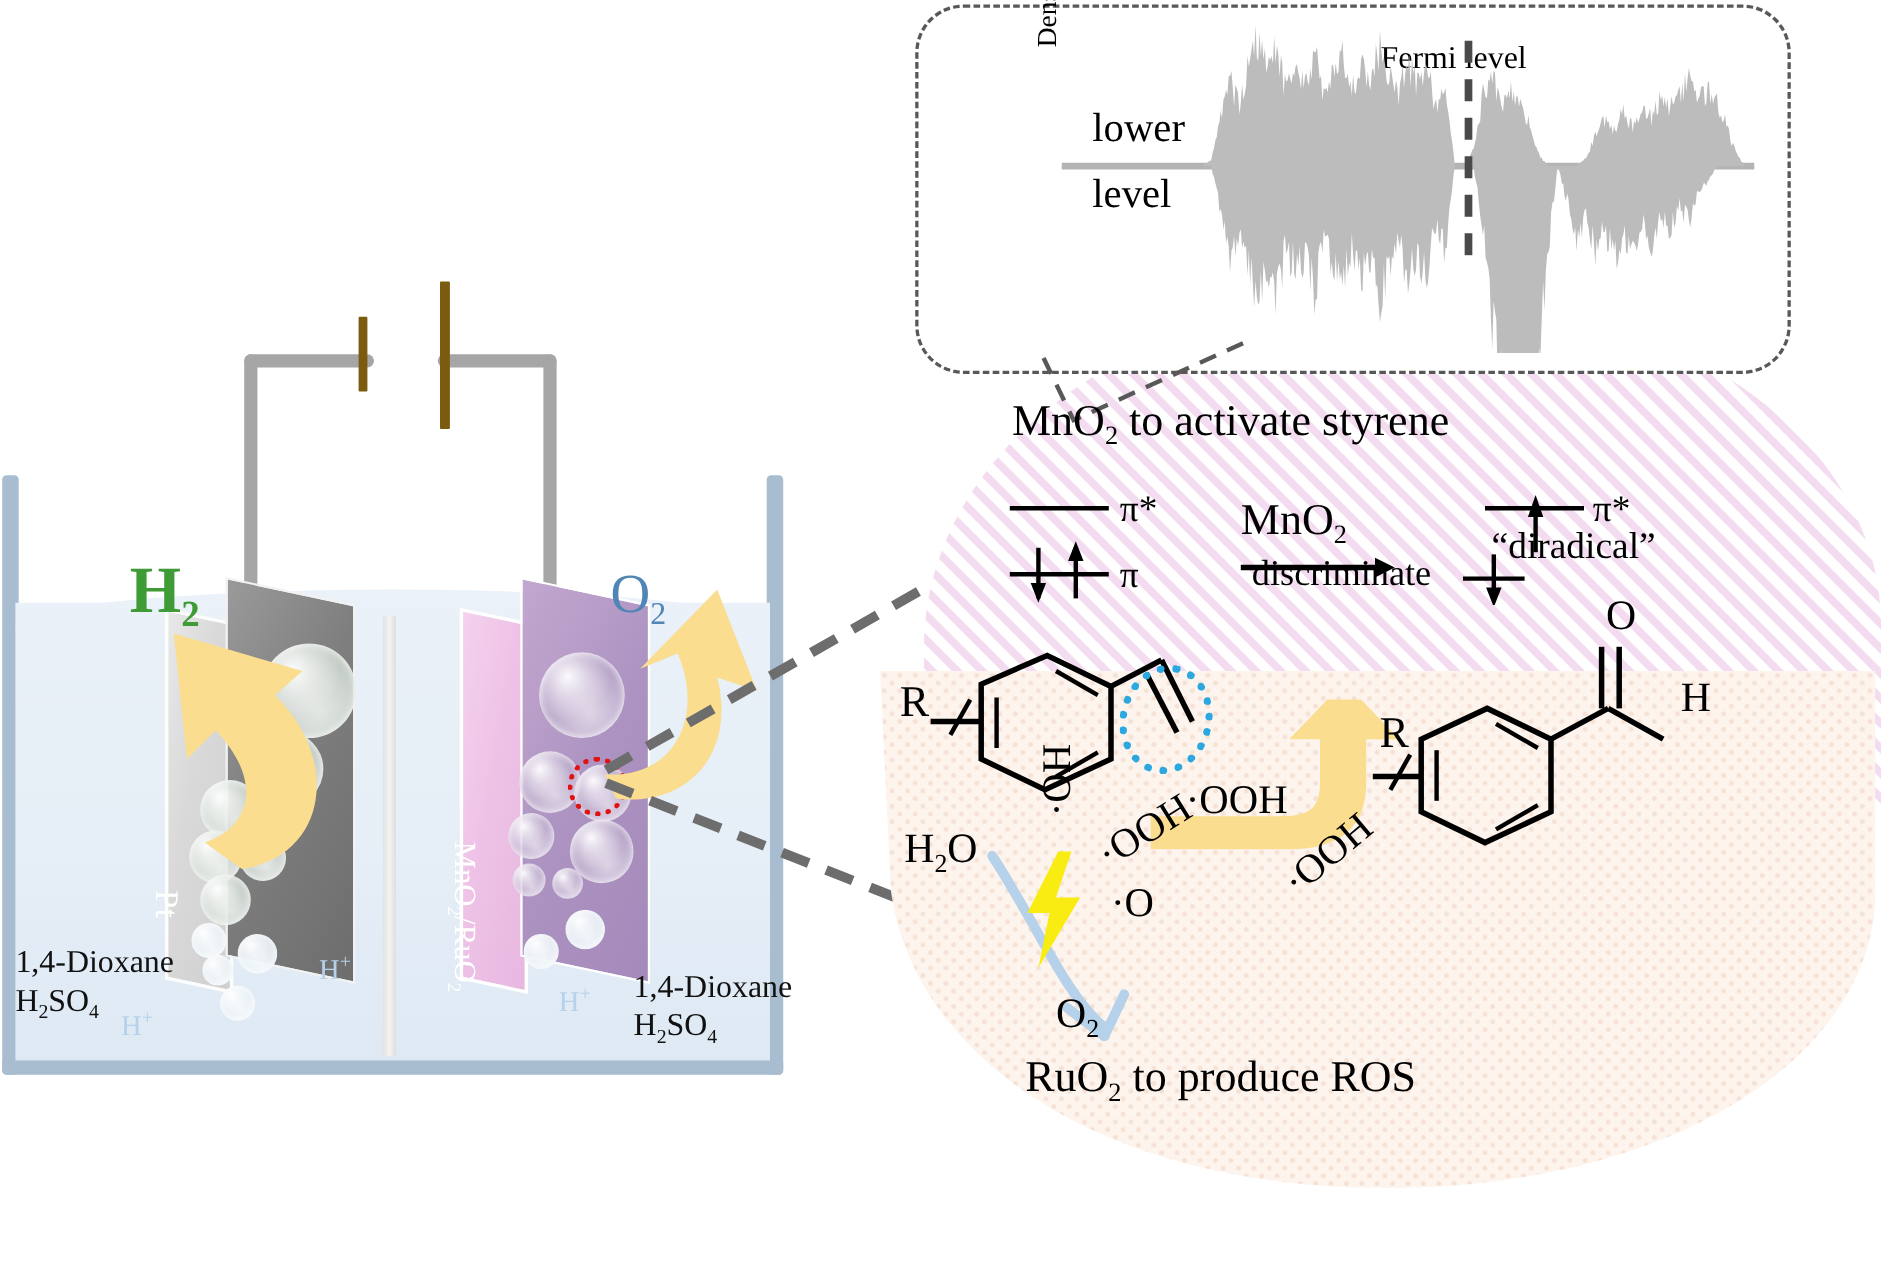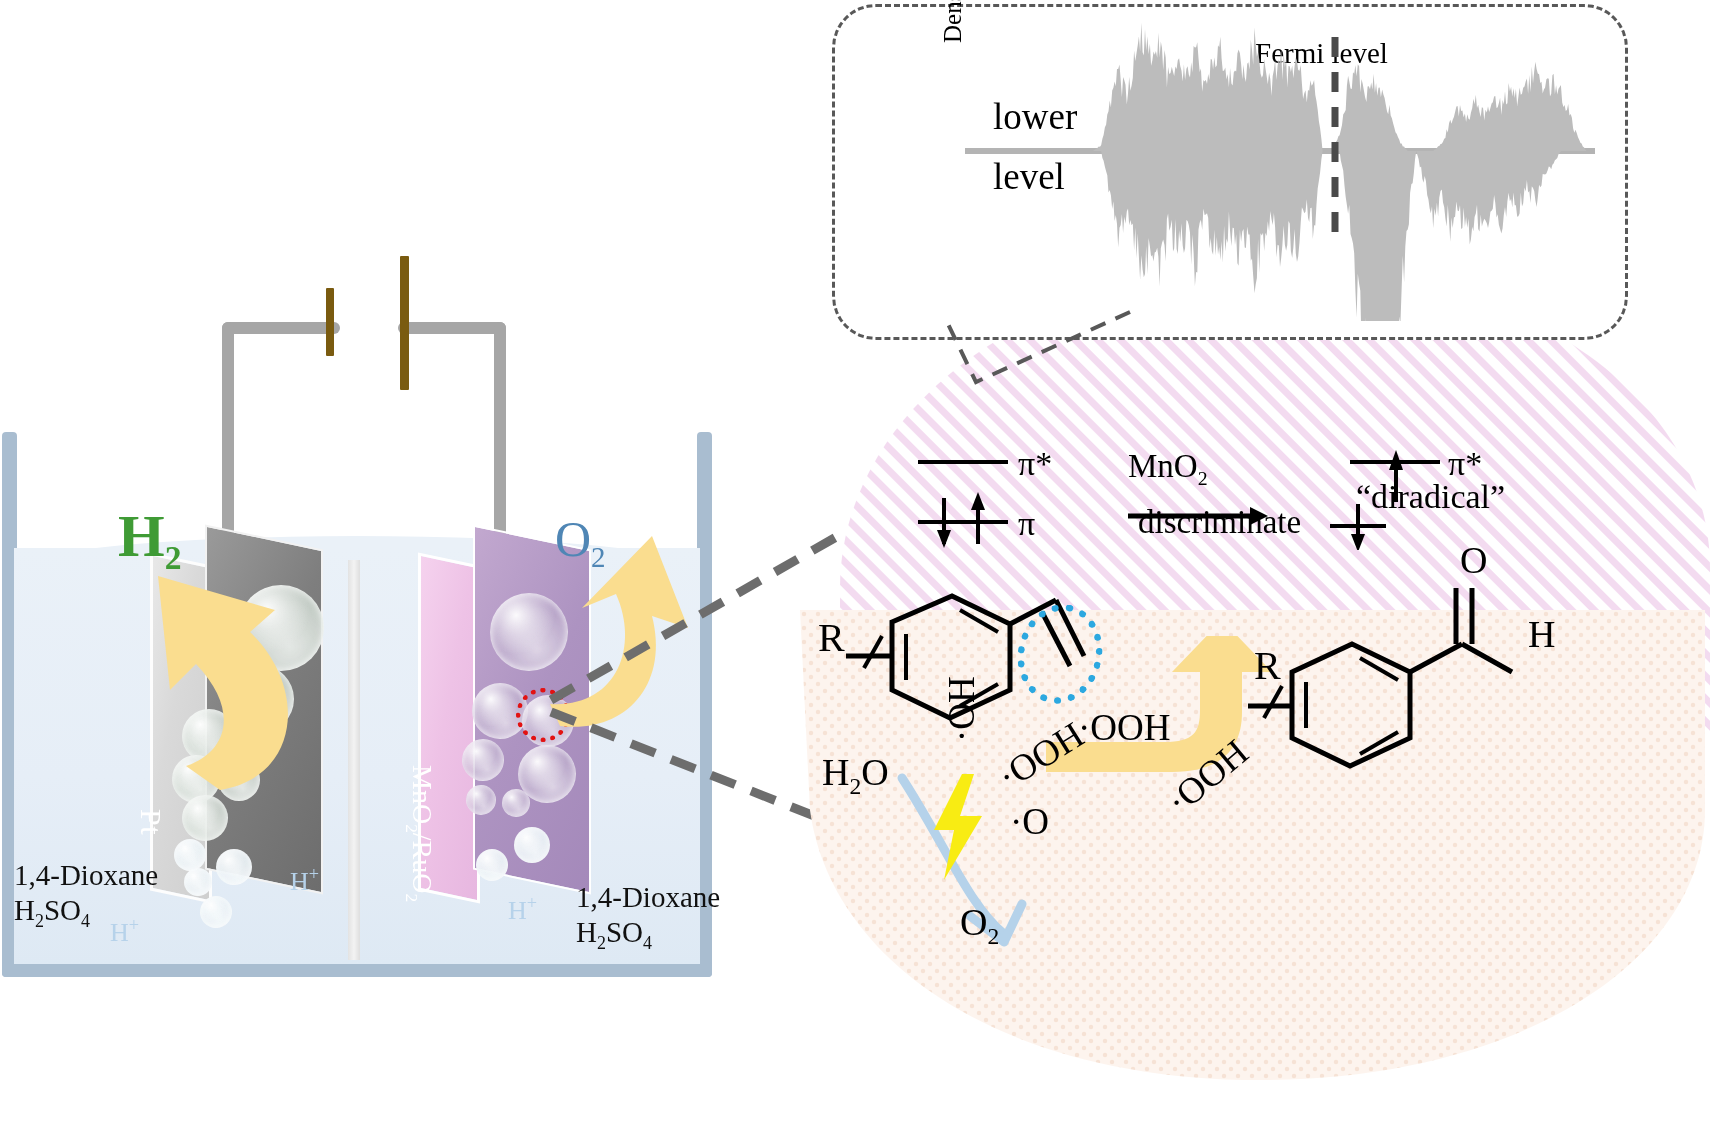--- a/index.html
+++ b/index.html
@@ -215,21 +215,21 @@
   #heading-mno2 sub { font-size: .6em; }
   #heading-ruo2 {
     left: 172px; top: 955px;
     font-size: 40px; white-space: nowrap;
   }
   #heading-ruo2 sub { font-size: .6em; }
 
   
   #orbitals { left: 150px; top: 440px; width: 660px; height: 110px; }
   .orb-label { position: absolute; font-size: 34px; }
-  #arrow-label-top { left: 368px; top: 448px; font-size: 33px; white-space: nowrap; }
+  #arrow-label-top { left: 368px; top: 448px; font-size: 40px; white-space: nowrap; }
   #arrow-label-top sub { font-size: .6em; }
   #arrow-label-bot { left: 378px; top: 504px; font-size: 33px; white-space: nowrap; font-family: Liberation Serif, serif; }
   #diradical { left: 596px; top: 478px; font-size: 34px; white-space: nowrap; }
 
   #r-left  { left: 58px;  top: 614px; font-size: 40px; }
   #r-right { left: 494px; top: 642px; font-size: 40px; }
   #o-atom  { left: 700px; top: 538px; font-size: 38px; }
   #h-atom  { left: 768px; top: 612px; font-size: 38px; }
 
   #h2o-label { left: 62px;  top: 750px; font-size: 38px; }
@@ -385,20 +385,22 @@
       <path id="dos-path" fill="#bcbcbc" stroke="none" d="M 0 130 L 0.0 130.0 L 1.2 130.0 L 2.4 130.0 L 3.6 130.0 L 4.9 130.0 L 6.1 130.0 L 7.3 130.0 L 8.5 130.0 L 9.7 130.0 L 10.9 130.0 L 12.2 130.0 L 13.4 130.0 L 14.6 130.0 L 15.8 130.0 L 17.0 130.0 L 18.2 130.0 L 19.5 130.0 L 20.7 130.0 L 21.9 130.0 L 23.1 130.0 L 24.3 130.0 L 25.5 130.0 L 26.8 130.0 L 28.0 130.0 L 29.2 130.0 L 30.4 130.0 L 31.6 130.0 L 32.8 130.0 L 34.1 130.0 L 35.3 130.0 L 36.5 130.0 L 37.7 130.0 L 38.9 130.0 L 40.1 130.0 L 41.4 130.0 L 42.6 130.0 L 43.8 130.0 L 45.0 130.0 L 46.2 130.0 L 47.4 130.0 L 48.6 130.0 L 49.9 130.0 L 51.1 130.0 L 52.3 130.0 L 53.5 130.0 L 54.7 130.0 L 55.9 130.0 L 57.2 130.0 L 58.4 130.0 L 59.6 130.0 L 60.8 130.0 L 62.0 130.0 L 63.2 130.0 L 64.5 130.0 L 65.7 130.0 L 66.9 130.0 L 68.1 130.0 L 69.3 130.0 L 70.5 130.0 L 71.8 130.0 L 73.0 130.0 L 74.2 130.0 L 75.4 130.0 L 76.6 130.0 L 77.8 130.0 L 79.1 130.0 L 80.3 130.0 L 81.5 130.0 L 82.7 130.0 L 83.9 130.0 L 85.1 130.0 L 86.4 130.0 L 87.6 130.0 L 88.8 130.0 L 90.0 130.0 L 91.2 130.0 L 92.4 130.0 L 93.6 130.0 L 94.9 130.0 L 96.1 130.0 L 97.3 130.0 L 98.5 130.0 L 99.7 130.0 L 100.9 130.0 L 102.2 130.0 L 103.4 130.0 L 104.6 130.0 L 105.8 130.0 L 107.0 130.0 L 108.2 130.0 L 109.5 130.0 L 110.7 130.0 L 111.9 130.0 L 113.1 130.0 L 114.3 130.0 L 115.5 130.0 L 116.8 130.0 L 118.0 130.0 L 119.2 130.0 L 120.4 130.0 L 121.6 130.0 L 122.8 130.0 L 124.1 130.0 L 125.3 130.0 L 126.5 130.0 L 127.7 130.0 L 128.9 129.2 L 130.1 128.6 L 131.4 127.7 L 132.6 126.8 L 133.8 125.6 L 135.0 125.7 L 136.2 124.1 L 137.4 117.7 L 138.6 114.1 L 139.9 106.2 L 141.1 103.7 L 142.3 93.6 L 143.5 90.3 L 144.7 79.4 L 145.9 86.5 L 147.2 69.4 L 148.4 66.7 L 149.6 60.6 L 150.8 65.2 L 152.0 48.1 L 153.2 48.1 L 154.5 43.4 L 155.7 58.9 L 156.9 75.9 L 158.1 56.0 L 159.3 59.3 L 160.5 63.8 L 161.8 83.4 L 163.0 72.6 L 164.2 55.7 L 165.4 69.7 L 166.6 64.4 L 167.8 57.0 L 169.1 29.4 L 170.3 40.0 L 171.5 32.2 L 172.7 24.4 L 173.9 15.5 L 175.1 30.4 L 176.4 1.8 L 177.6 31.3 L 178.8 34.4 L 180.0 7.9 L 181.2 29.7 L 182.4 15.3 L 183.6 33.2 L 184.9 22.7 L 186.1 44.8 L 187.3 39.8 L 188.5 30.5 L 189.7 33.7 L 190.9 30.0 L 192.2 36.8 L 193.4 11.8 L 194.6 36.6 L 195.8 20.4 L 197.0 26.9 L 198.2 48.9 L 199.5 29.0 L 200.7 36.6 L 201.9 66.5 L 203.1 46.0 L 204.3 53.0 L 205.5 51.9 L 206.8 45.7 L 208.0 50.8 L 209.2 55.0 L 210.4 45.4 L 211.6 48.1 L 212.8 39.3 L 214.1 37.3 L 215.3 45.3 L 216.5 49.8 L 217.7 60.5 L 218.9 43.2 L 220.1 59.1 L 221.4 47.8 L 222.6 45.2 L 223.8 53.6 L 225.0 56.6 L 226.2 41.2 L 227.4 51.6 L 228.6 25.1 L 229.9 26.6 L 231.1 26.3 L 232.3 21.2 L 233.5 37.3 L 234.7 50.9 L 235.9 47.6 L 237.2 70.7 L 238.4 59.0 L 239.6 60.4 L 240.8 58.8 L 242.0 63.0 L 243.2 52.9 L 244.5 59.2 L 245.7 38.1 L 246.9 38.4 L 248.1 48.6 L 249.3 36.2 L 250.5 46.4 L 251.8 44.2 L 253.0 24.2 L 254.2 26.3 L 255.4 15.7 L 256.6 37.4 L 257.8 49.9 L 259.1 49.6 L 260.3 46.6 L 261.5 58.4 L 262.7 53.0 L 263.9 66.2 L 265.1 46.9 L 266.4 62.5 L 267.6 64.4 L 268.8 51.2 L 270.0 49.5 L 271.2 50.6 L 272.4 32.4 L 273.6 28.6 L 274.9 32.3 L 276.1 42.7 L 277.3 58.2 L 278.5 43.7 L 279.7 56.2 L 280.9 60.9 L 282.2 42.7 L 283.4 41.2 L 284.6 48.6 L 285.8 18.5 L 287.0 28.9 L 288.2 43.7 L 289.5 6.6 L 290.7 23.8 L 291.9 35.8 L 293.1 31.2 L 294.3 38.5 L 295.5 52.6 L 296.8 56.8 L 298.0 53.9 L 299.2 38.1 L 300.4 46.9 L 301.6 54.8 L 302.8 63.3 L 304.1 51.7 L 305.3 58.1 L 306.5 74.9 L 307.7 55.1 L 308.9 48.9 L 310.1 39.1 L 311.4 58.9 L 312.6 44.7 L 313.8 38.6 L 315.0 42.9 L 316.2 28.2 L 317.4 58.8 L 318.6 31.4 L 319.9 46.2 L 321.1 37.4 L 322.3 66.4 L 323.5 44.9 L 324.7 45.3 L 325.9 51.0 L 327.2 44.4 L 328.4 57.3 L 329.6 45.0 L 330.8 36.6 L 332.0 40.0 L 333.2 48.9 L 334.5 49.8 L 335.7 43.9 L 336.9 62.5 L 338.1 78.1 L 339.3 72.3 L 340.5 69.3 L 341.8 81.5 L 343.0 68.9 L 344.2 69.7 L 345.4 59.2 L 346.6 64.8 L 347.8 63.1 L 349.1 58.9 L 350.3 74.1 L 351.5 80.3 L 352.7 88.7 L 353.9 100.2 L 355.1 107.3 L 356.4 118.1 L 357.6 130.0 L 358.8 130.0 L 360.0 130.0 L 361.2 130.0 L 362.4 130.0 L 363.6 130.0 L 364.9 130.0 L 366.1 130.0 L 367.3 127.9 L 368.5 126.1 L 369.7 124.0 L 370.9 121.0 L 372.2 118.9 L 373.4 115.3 L 374.6 114.3 L 375.8 109.2 L 377.0 103.9 L 378.2 93.4 L 379.5 91.4 L 380.7 88.9 L 381.9 64.7 L 383.1 54.8 L 384.3 60.5 L 385.5 67.4 L 386.8 68.1 L 388.0 51.2 L 389.2 52.7 L 390.4 44.0 L 391.6 55.2 L 392.8 43.3 L 394.1 45.3 L 395.3 71.3 L 396.5 58.1 L 397.7 62.7 L 398.9 69.4 L 400.1 76.2 L 401.4 80.9 L 402.6 65.5 L 403.8 65.3 L 405.0 68.3 L 406.2 61.4 L 407.4 68.4 L 408.6 52.7 L 409.9 71.8 L 411.1 62.0 L 412.3 74.8 L 413.5 66.7 L 414.7 66.6 L 415.9 76.3 L 417.2 68.6 L 418.4 73.5 L 419.6 76.9 L 420.8 83.8 L 422.0 90.3 L 423.2 93.2 L 424.5 83.7 L 425.7 94.5 L 426.9 97.3 L 428.1 102.3 L 429.3 106.4 L 430.5 111.3 L 431.8 112.9 L 433.0 116.2 L 434.2 118.4 L 435.4 122.4 L 436.6 122.5 L 437.8 125.4 L 439.1 125.4 L 440.3 127.7 L 441.5 128.5 L 442.7 130.0 L 443.9 130.0 L 445.1 130.0 L 446.4 130.0 L 447.6 130.0 L 448.8 130.0 L 450.0 130.0 L 451.2 130.0 L 452.4 130.0 L 453.6 130.0 L 454.9 130.0 L 456.1 130.0 L 457.3 130.0 L 458.5 130.0 L 459.7 130.0 L 460.9 130.0 L 462.2 130.0 L 463.4 130.0 L 464.6 130.0 L 465.8 130.0 L 467.0 130.0 L 468.2 130.0 L 469.5 128.8 L 470.7 128.1 L 471.9 127.0 L 473.1 125.3 L 474.3 125.1 L 475.5 123.1 L 476.8 122.8 L 478.0 120.7 L 479.2 117.8 L 480.4 117.0 L 481.6 108.2 L 482.8 111.4 L 484.1 102.1 L 485.3 98.7 L 486.5 102.8 L 487.7 98.8 L 488.9 95.9 L 490.1 91.1 L 491.4 85.6 L 492.6 85.0 L 493.8 95.4 L 495.0 84.0 L 496.2 90.1 L 497.4 89.5 L 498.6 96.2 L 499.9 92.6 L 501.1 101.0 L 502.3 93.2 L 503.5 97.8 L 504.7 98.8 L 505.9 91.7 L 507.2 87.2 L 508.4 77.8 L 509.6 83.2 L 510.8 73.7 L 512.0 87.0 L 513.2 83.8 L 514.5 91.1 L 515.7 95.9 L 516.9 85.9 L 518.1 87.2 L 519.3 99.4 L 520.5 88.8 L 521.8 91.5 L 523.0 85.2 L 524.2 91.0 L 525.4 87.0 L 526.6 82.5 L 527.8 81.3 L 529.1 75.4 L 530.3 74.9 L 531.5 87.1 L 532.7 86.2 L 533.9 81.9 L 535.1 76.8 L 536.4 93.9 L 537.6 79.0 L 538.8 83.3 L 540.0 70.3 L 541.2 83.5 L 542.4 82.3 L 543.6 61.9 L 544.9 70.3 L 546.1 65.8 L 547.3 75.5 L 548.5 67.2 L 549.7 77.1 L 550.9 68.1 L 552.2 85.0 L 553.4 75.7 L 554.6 66.6 L 555.8 73.7 L 557.0 72.7 L 558.2 66.8 L 559.5 65.5 L 560.7 60.5 L 561.9 57.5 L 563.1 72.8 L 564.3 53.9 L 565.5 71.3 L 566.8 45.5 L 568.0 62.4 L 569.2 50.3 L 570.4 40.7 L 571.6 47.9 L 572.8 52.6 L 574.1 53.3 L 575.3 62.1 L 576.5 60.7 L 577.7 72.4 L 578.9 68.6 L 580.1 66.4 L 581.4 58.3 L 582.6 57.2 L 583.8 57.7 L 585.0 75.4 L 586.2 72.7 L 587.4 54.2 L 588.6 52.8 L 589.9 73.3 L 591.1 64.3 L 592.3 73.6 L 593.5 67.7 L 594.7 65.9 L 595.9 63.9 L 597.2 81.4 L 598.4 86.0 L 599.6 83.9 L 600.8 90.1 L 602.0 88.8 L 603.2 82.9 L 604.5 94.5 L 605.7 93.0 L 606.9 96.8 L 608.1 107.3 L 609.3 111.7 L 610.5 108.8 L 611.8 112.2 L 613.0 116.2 L 614.2 118.8 L 615.4 121.8 L 616.6 122.4 L 617.8 125.6 L 619.1 126.4 L 620.3 128.5 L 621.5 130.0 L 622.7 130.0 L 623.9 130.0 L 625.1 130.0 L 626.4 130.0 L 627.6 130.0 L 628.8 130.0 L 630.0 130.0 L 630 130 L 630.0 130.0 L 628.8 130.0 L 627.6 130.0 L 626.4 130.0 L 625.1 130.0 L 623.9 130.0 L 622.7 130.0 L 621.5 130.0 L 620.3 130.0 L 619.1 130.0 L 617.8 130.0 L 616.6 130.0 L 615.4 130.0 L 614.2 130.0 L 613.0 130.0 L 611.8 130.0 L 610.5 130.0 L 609.3 130.0 L 608.1 130.0 L 606.9 130.0 L 605.7 130.0 L 604.5 130.0 L 603.2 130.0 L 602.0 130.0 L 600.8 130.0 L 599.6 130.0 L 598.4 130.0 L 597.2 130.0 L 595.9 130.0 L 594.7 132.1 L 593.5 133.2 L 592.3 137.0 L 591.1 138.3 L 589.9 139.3 L 588.6 142.6 L 587.4 143.7 L 586.2 148.2 L 585.0 145.9 L 583.8 145.5 L 582.6 149.6 L 581.4 152.6 L 580.1 153.5 L 578.9 153.2 L 577.7 152.9 L 576.5 164.4 L 575.3 166.2 L 574.1 163.7 L 572.8 176.8 L 571.6 185.9 L 570.4 179.4 L 569.2 170.0 L 568.0 166.9 L 566.8 165.3 L 565.5 182.0 L 564.3 170.1 L 563.1 171.6 L 561.9 159.0 L 560.7 170.4 L 559.5 166.5 L 558.2 182.2 L 557.0 185.5 L 555.8 171.5 L 554.6 192.4 L 553.4 195.3 L 552.2 195.8 L 550.9 184.2 L 549.7 184.3 L 548.5 171.6 L 547.3 186.5 L 546.1 177.7 L 544.9 180.2 L 543.6 171.8 L 542.4 180.3 L 541.2 196.0 L 540.0 186.1 L 538.8 194.0 L 537.6 207.3 L 536.4 212.5 L 535.1 208.1 L 533.9 203.7 L 532.7 193.2 L 531.5 196.6 L 530.3 182.1 L 529.1 174.0 L 527.8 187.7 L 526.6 189.7 L 525.4 190.7 L 524.2 201.1 L 523.0 206.9 L 521.8 202.3 L 520.5 199.4 L 519.3 197.8 L 518.1 201.0 L 516.9 205.5 L 515.7 193.4 L 514.5 210.4 L 513.2 207.9 L 512.0 183.8 L 510.8 192.5 L 509.6 195.9 L 508.4 210.2 L 507.2 205.7 L 505.9 218.4 L 504.7 223.6 L 503.5 197.4 L 502.3 206.8 L 501.1 195.9 L 499.9 205.9 L 498.6 186.5 L 497.4 206.9 L 496.2 208.1 L 495.0 183.9 L 493.8 190.3 L 492.6 189.6 L 491.4 180.4 L 490.1 195.8 L 488.9 196.5 L 487.7 207.1 L 486.5 196.5 L 485.3 220.7 L 484.1 201.0 L 482.8 183.7 L 481.6 205.6 L 480.4 197.5 L 479.2 186.0 L 478.0 181.5 L 476.8 168.6 L 475.5 169.9 L 474.3 176.5 L 473.1 195.4 L 471.9 181.5 L 470.7 194.8 L 469.5 187.6 L 468.2 207.3 L 467.0 185.3 L 465.8 192.2 L 464.6 187.3 L 463.4 178.2 L 462.2 174.1 L 460.9 160.0 L 459.7 155.0 L 458.5 161.7 L 457.3 157.6 L 456.1 145.6 L 454.9 146.4 L 453.6 138.1 L 452.4 134.0 L 451.2 130.0 L 450.0 138.5 L 448.8 152.4 L 447.6 162.2 L 446.4 162.9 L 445.1 171.9 L 443.9 203.3 L 442.7 208.4 L 441.5 210.1 L 440.3 225.5 L 439.1 261.4 L 437.8 234.5 L 436.6 268.5 L 435.4 303.3 L 434.2 295.5 L 433.0 338.9 L 431.8 305.6 L 430.5 338.7 L 429.3 391.4 L 428.1 321.9 L 426.9 435.5 L 425.7 431.4 L 424.5 332.9 L 423.2 338.0 L 422.0 325.2 L 420.8 396.1 L 419.6 320.2 L 418.4 341.6 L 417.2 299.3 L 415.9 322.0 L 414.7 335.1 L 413.5 329.7 L 412.3 410.1 L 411.1 408.9 L 409.9 409.8 L 408.6 343.9 L 407.4 359.3 L 406.2 403.4 L 405.0 326.8 L 403.8 368.9 L 402.6 327.2 L 401.4 337.0 L 400.1 296.8 L 398.9 345.2 L 397.7 311.0 L 396.5 324.9 L 395.3 269.7 L 394.1 262.4 L 392.8 252.7 L 391.6 296.5 L 390.4 269.2 L 389.2 232.3 L 388.0 222.6 L 386.8 217.3 L 385.5 213.1 L 384.3 183.8 L 383.1 192.7 L 381.9 183.9 L 380.7 176.1 L 379.5 164.7 L 378.2 149.5 L 377.0 144.6 L 375.8 139.6 L 374.6 130.0 L 373.4 130.0 L 372.2 130.0 L 370.9 130.0 L 369.7 130.0 L 368.5 130.0 L 367.3 130.0 L 366.1 130.0 L 364.9 130.0 L 363.6 130.0 L 362.4 130.0 L 361.2 130.0 L 360.0 130.0 L 358.8 130.0 L 357.6 130.0 L 356.4 138.2 L 355.1 151.6 L 353.9 159.8 L 352.7 167.5 L 351.5 183.2 L 350.3 204.4 L 349.1 204.3 L 347.8 218.0 L 346.6 186.8 L 345.4 187.0 L 344.2 201.1 L 343.0 196.8 L 341.8 178.2 L 340.5 190.7 L 339.3 192.2 L 338.1 188.7 L 336.9 186.2 L 335.7 202.0 L 334.5 221.2 L 333.2 235.5 L 332.0 240.9 L 330.8 232.6 L 329.6 208.0 L 328.4 226.0 L 327.2 237.0 L 325.9 230.2 L 324.7 202.4 L 323.5 199.9 L 322.3 224.1 L 321.1 229.8 L 319.9 223.9 L 318.6 204.7 L 317.4 223.7 L 316.2 236.7 L 315.0 245.9 L 313.8 224.4 L 312.6 223.8 L 311.4 236.2 L 310.1 205.9 L 308.9 192.0 L 307.7 204.0 L 306.5 198.1 L 305.3 190.1 L 304.1 210.2 L 302.8 200.2 L 301.6 214.9 L 300.4 211.8 L 299.2 230.3 L 298.0 211.8 L 296.8 214.5 L 295.5 212.2 L 294.3 252.0 L 293.1 218.0 L 291.9 257.1 L 290.7 263.3 L 289.5 272.2 L 288.2 254.8 L 287.0 237.6 L 285.8 239.8 L 284.6 213.6 L 283.4 213.6 L 282.2 205.4 L 280.9 227.0 L 279.7 226.4 L 278.5 207.9 L 277.3 210.5 L 276.1 220.7 L 274.9 208.8 L 273.6 244.7 L 272.4 242.3 L 271.2 213.2 L 270.0 224.0 L 268.8 207.0 L 267.6 206.7 L 266.4 225.3 L 265.1 210.6 L 263.9 190.4 L 262.7 222.1 L 261.5 217.6 L 260.3 230.4 L 259.1 204.7 L 257.8 241.7 L 256.6 220.1 L 255.4 238.9 L 254.2 226.0 L 253.0 233.4 L 251.8 215.9 L 250.5 234.8 L 249.3 208.6 L 248.1 233.8 L 246.9 230.2 L 245.7 217.0 L 244.5 227.4 L 243.2 196.8 L 242.0 192.2 L 240.8 193.6 L 239.6 193.9 L 238.4 187.6 L 237.2 209.1 L 235.9 198.7 L 234.7 201.8 L 233.5 208.6 L 232.3 251.4 L 231.1 250.9 L 229.9 265.2 L 228.6 231.8 L 227.4 213.4 L 226.2 243.7 L 225.0 211.7 L 223.8 203.9 L 222.6 200.1 L 221.4 199.1 L 220.1 227.3 L 218.9 231.9 L 217.7 224.6 L 216.5 202.3 L 215.3 220.9 L 214.1 209.3 L 212.8 233.0 L 211.6 228.1 L 210.4 198.3 L 209.2 227.5 L 208.0 230.4 L 206.8 198.8 L 205.5 206.0 L 204.3 209.7 L 203.1 192.5 L 201.9 198.0 L 200.7 240.6 L 199.5 224.0 L 198.2 218.5 L 197.0 221.9 L 195.8 227.6 L 194.6 265.4 L 193.4 235.8 L 192.2 226.7 L 190.9 230.8 L 189.7 231.6 L 188.5 240.6 L 187.3 234.1 L 186.1 235.6 L 184.9 225.4 L 183.6 217.0 L 182.4 253.3 L 181.2 225.1 L 180.0 253.1 L 178.8 256.2 L 177.6 248.6 L 176.4 234.3 L 175.1 258.8 L 173.9 235.8 L 172.7 212.6 L 171.5 237.2 L 170.3 206.5 L 169.1 229.3 L 167.8 202.5 L 166.6 204.2 L 165.4 199.1 L 164.2 204.3 L 163.0 187.5 L 161.8 190.6 L 160.5 202.7 L 159.3 195.7 L 158.1 212.1 L 156.9 193.0 L 155.7 204.0 L 154.5 206.8 L 153.2 226.5 L 152.0 203.1 L 150.8 193.9 L 149.6 200.1 L 148.4 180.2 L 147.2 187.9 L 145.9 174.2 L 144.7 169.1 L 143.5 171.6 L 142.3 154.2 L 141.1 150.2 L 139.9 145.7 L 138.6 139.7 L 137.4 136.9 L 136.2 130.0 L 135.0 130.0 L 133.8 130.0 L 132.6 130.0 L 131.4 130.0 L 130.1 130.0 L 128.9 130.0 L 127.7 130.0 L 126.5 130.0 L 125.3 130.0 L 124.1 130.0 L 122.8 130.0 L 121.6 130.0 L 120.4 130.0 L 119.2 130.0 L 118.0 130.0 L 116.8 130.0 L 115.5 130.0 L 114.3 130.0 L 113.1 130.0 L 111.9 130.0 L 110.7 130.0 L 109.5 130.0 L 108.2 130.0 L 107.0 130.0 L 105.8 130.0 L 104.6 130.0 L 103.4 130.0 L 102.2 130.0 L 100.9 130.0 L 99.7 130.0 L 98.5 130.0 L 97.3 130.0 L 96.1 130.0 L 94.9 130.0 L 93.6 130.0 L 92.4 130.0 L 91.2 130.0 L 90.0 130.0 L 88.8 130.0 L 87.6 130.0 L 86.4 130.0 L 85.1 130.0 L 83.9 130.0 L 82.7 130.0 L 81.5 130.0 L 80.3 130.0 L 79.1 130.0 L 77.8 130.0 L 76.6 130.0 L 75.4 130.0 L 74.2 130.0 L 73.0 130.0 L 71.8 130.0 L 70.5 130.0 L 69.3 130.0 L 68.1 130.0 L 66.9 130.0 L 65.7 130.0 L 64.5 130.0 L 63.2 130.0 L 62.0 130.0 L 60.8 130.0 L 59.6 130.0 L 58.4 130.0 L 57.2 130.0 L 55.9 130.0 L 54.7 130.0 L 53.5 130.0 L 52.3 130.0 L 51.1 130.0 L 49.9 130.0 L 48.6 130.0 L 47.4 130.0 L 46.2 130.0 L 45.0 130.0 L 43.8 130.0 L 42.6 130.0 L 41.4 130.0 L 40.1 130.0 L 38.9 130.0 L 37.7 130.0 L 36.5 130.0 L 35.3 130.0 L 34.1 130.0 L 32.8 130.0 L 31.6 130.0 L 30.4 130.0 L 29.2 130.0 L 28.0 130.0 L 26.8 130.0 L 25.5 130.0 L 24.3 130.0 L 23.1 130.0 L 21.9 130.0 L 20.7 130.0 L 19.5 130.0 L 18.2 130.0 L 17.0 130.0 L 15.8 130.0 L 14.6 130.0 L 13.4 130.0 L 12.2 130.0 L 10.9 130.0 L 9.7 130.0 L 8.5 130.0 L 7.3 130.0 L 6.1 130.0 L 4.9 130.0 L 3.6 130.0 L 2.4 130.0 L 1.2 130.0 L 0.0 130.0 Z"></path>
 
       <line x1="370" y1="16" x2="370" y2="222" stroke="#4a4a4a" stroke-width="7" stroke-dasharray="20 15"></line>
     </svg>
   </div>
 
   <svg class="abs" style="left:120px; top:300px; width:260px; height:110px;" viewBox="0 0 260 110">
     <path d="M 250 12 L 96 82 L 68 24" fill="none" stroke="#585858" stroke-width="4" stroke-dasharray="16 11"></path>
   </svg>
 
+  <div class="abs" id="heading-mno2">MnO<sub>2</sub> to activate styrene</div>
+  <div class="abs" id="heading-ruo2">RuO<sub>2</sub> to produce ROS</div>
 
   <svg class="abs" id="orbitals" viewBox="0 0 660 110">
 
     <line x1="8" y1="22" x2="98" y2="22" stroke="#000" stroke-width="4"></line>
 
     <line x1="8" y1="82" x2="98" y2="82" stroke="#000" stroke-width="4"></line>
 
     <line x1="34" y1="58" x2="34" y2="104" stroke="#000" stroke-width="4"></line>
     <polygon points="34,108 27,90 41,90" fill="#000"></polygon>
 

